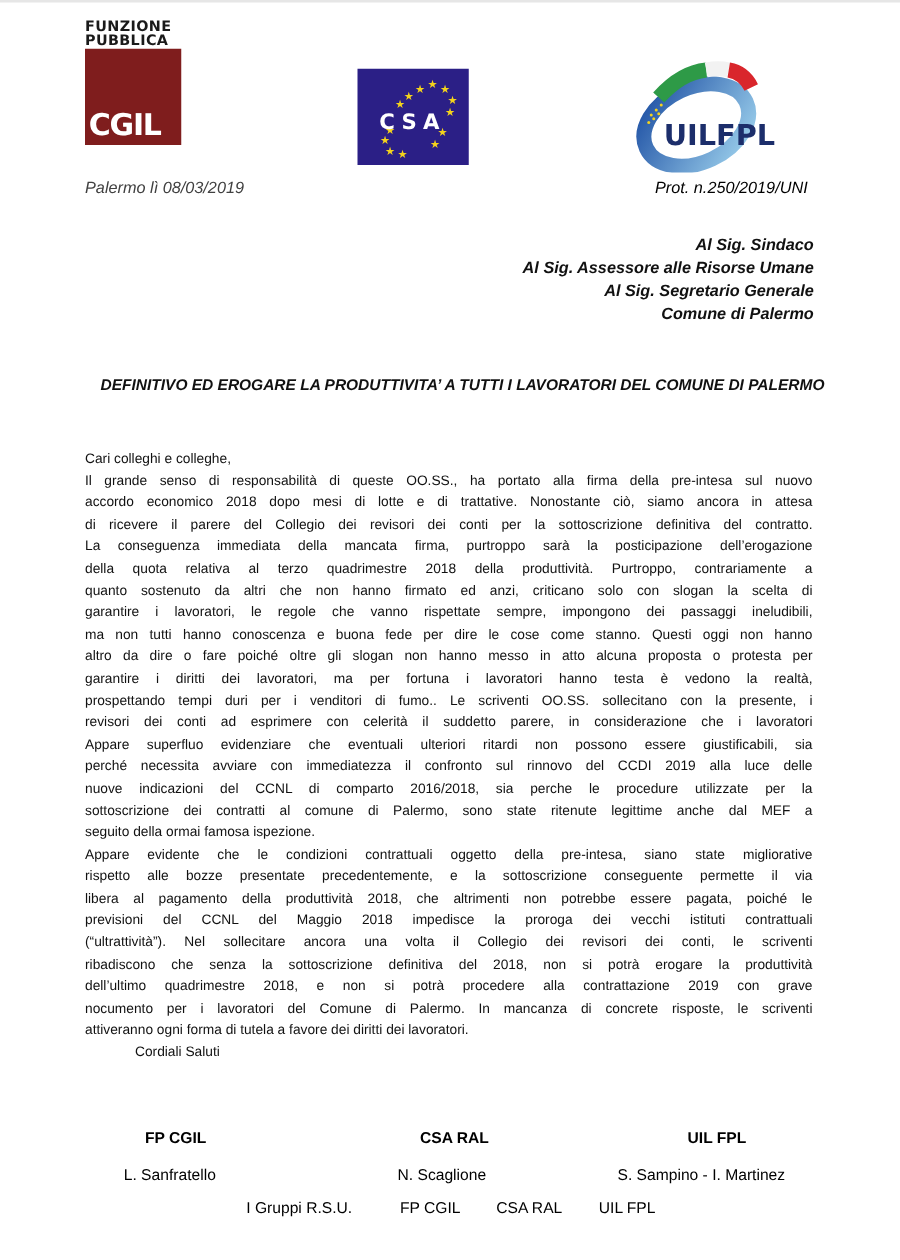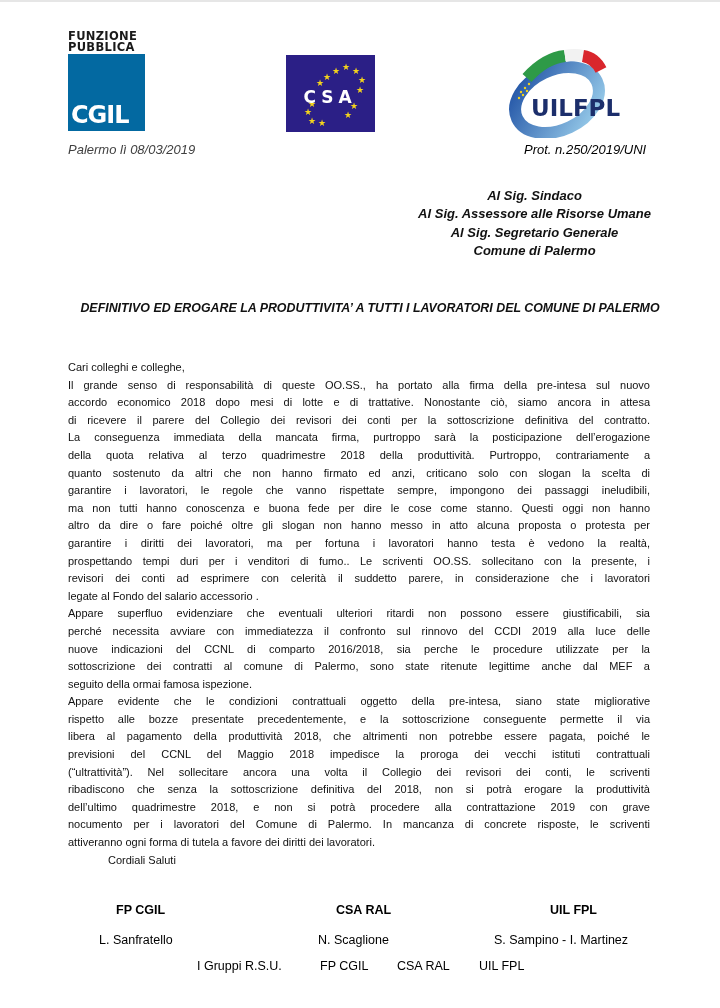--- a/index.html
+++ b/index.html
@@ -2,34 +2,34 @@
 <html><head>
 <meta charset="utf-8">
 <style>
   html, body { margin: 0; padding: 0; }
   body {
     width: 720px; height: 1008px; background: #ffffff; position: relative; overflow: hidden;
     font-family: "Liberation Sans", sans-serif; color: #111;
   }
   .topbar { position: absolute; left: 0; top: 0; width: 720px; height: 2px; background: #e6e6e6; }
   
-  .cgil { position: absolute; left: 68px; top: 31px; width: 78px; }
+  .cgil { position: absolute; left: 68px; top: 16px; width: 78px; }
   .cgil .fp { font-family: "DejaVu Sans", sans-serif; font-weight: bold; font-size: 11.5px; line-height: 11px; letter-spacing: 0.3px; color: #1a1a1a; }
-  .cgil .box { width: 77px; height: 77px; background: #0369a1; margin-top: 1px; position: relative; }
+  .cgil .box { width: 77px; height: 77px; background: #7f1d1d; margin-top: 1px; position: relative; }
   .cgil .box span { position: absolute; left: 3px; bottom: 2px; color: #fff; font-family: "DejaVu Sans", sans-serif; font-weight: bold; font-size: 24px; letter-spacing: -1px; }
   
   .csa { position: absolute; left: 286px; top: 55px; width: 89px; height: 77px; background: #2b1f86; }
   .csa svg { position: absolute; left: 0; top: 0; }
   
   .uil { position: absolute; left: 505px; top: 48px; width: 120px; height: 90px; }
   
   .date { position: absolute; left: 68px; top: 142px; font-size: 13px; font-style: italic; color: #404040; }
   .prot { position: absolute; left: 524px; top: 142px; font-size: 13px; font-style: italic; color: #000000; }
   
-  .addr { position: absolute; right: 69px; top: 187px; text-align: center; font-style: italic; font-weight: bold; font-size: 13px; line-height: 18.3px; }
+  .addr { position: absolute; right: 69px; top: 187px; text-align: right; font-style: italic; font-weight: bold; font-size: 13px; line-height: 18.3px; }
   
   .subject { position: absolute; left: 60px; width: 620px; top: 299px; text-align: center; font-style: italic; font-weight: bold; font-size: 12.4px; line-height: 18px; }
   
   .body { position: absolute; left: 68px; top: 359px; width: 582px; font-size: 11px; line-height: 17.6px; }
   .body .ln { white-space: nowrap; display: block; text-align: justify; text-align-last: justify; }
   .body .ln.last { text-align-last: left; }
   .body .ln.indent { padding-left: 40px; }
   
   .sig { position: absolute; font-size: 12.5px; color: #000000; }
   .sig.bold { font-weight: bold; }
@@ -113,21 +113,20 @@
   <span class="ln">di ricevere il parere del Collegio dei revisori dei conti per la sottoscrizione definitiva del contratto.</span>
   <span class="ln">La conseguenza immediata della mancata firma, purtroppo sarà la posticipazione dell’erogazione</span>
   <span class="ln">della quota relativa al terzo quadrimestre 2018 della produttività. Purtroppo, contrariamente a</span>
   <span class="ln">quanto sostenuto da altri che non hanno firmato ed anzi, criticano solo con slogan la scelta di</span>
   <span class="ln">garantire i lavoratori, le regole che vanno rispettate sempre, impongono dei passaggi ineludibili,</span>
   <span class="ln">ma non tutti hanno conoscenza e buona fede per dire le cose come stanno. Questi oggi non hanno</span>
   <span class="ln">altro da dire o fare poiché oltre gli slogan non hanno messo in atto alcuna proposta o protesta per</span>
   <span class="ln">garantire i diritti dei lavoratori, ma per fortuna i lavoratori hanno testa è vedono la realtà,</span>
   <span class="ln">prospettando tempi duri per i venditori di fumo.. Le scriventi OO.SS. sollecitano con la presente, i</span>
   <span class="ln">revisori dei conti ad esprimere con celerità il suddetto parere, in considerazione che i lavoratori</span>
-  <span class="ln last">legate al Fondo del salario accessorio .</span>
   <span class="ln">Appare superfluo evidenziare che eventuali ulteriori ritardi non possono essere giustificabili, sia</span>
   <span class="ln">perché necessita avviare con immediatezza il confronto sul rinnovo del CCDI 2019 alla luce delle</span>
   <span class="ln">nuove indicazioni del CCNL di comparto 2016/2018, sia perche le procedure utilizzate per la</span>
   <span class="ln">sottoscrizione dei contratti al comune di Palermo, sono state ritenute legittime anche dal MEF a</span>
   <span class="ln last">seguito della ormai famosa ispezione.</span>
   <span class="ln">Appare evidente che le condizioni contrattuali oggetto della pre-intesa, siano state migliorative</span>
   <span class="ln">rispetto alle bozze presentate precedentemente, e la sottoscrizione conseguente permette il via</span>
   <span class="ln">libera al pagamento della produttività 2018, che altrimenti non potrebbe essere pagata, poiché le</span>
   <span class="ln">previsioni del CCNL del Maggio 2018 impedisce la proroga dei vecchi istituti contrattuali</span>
   <span class="ln">(“ultrattività”). Nel sollecitare ancora una volta il Collegio dei revisori dei conti, le scriventi</span>

